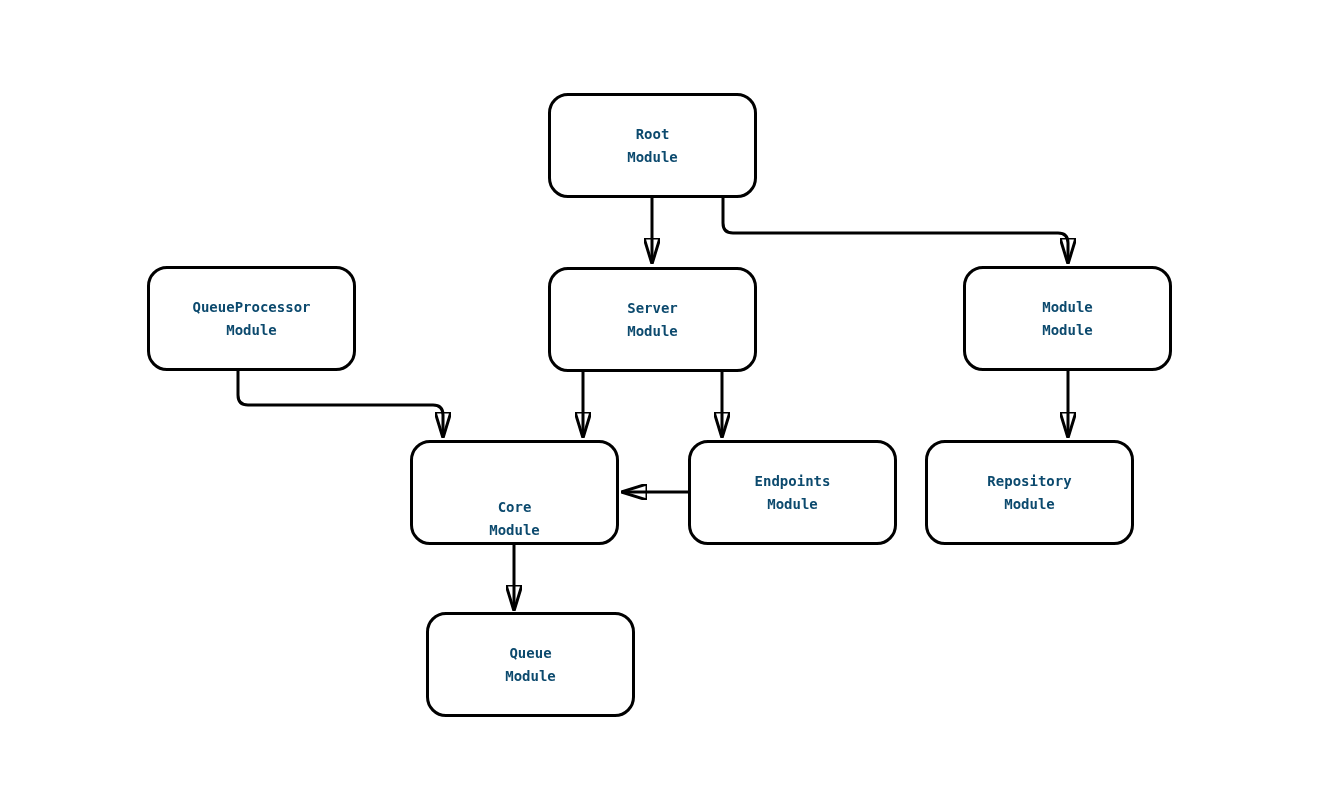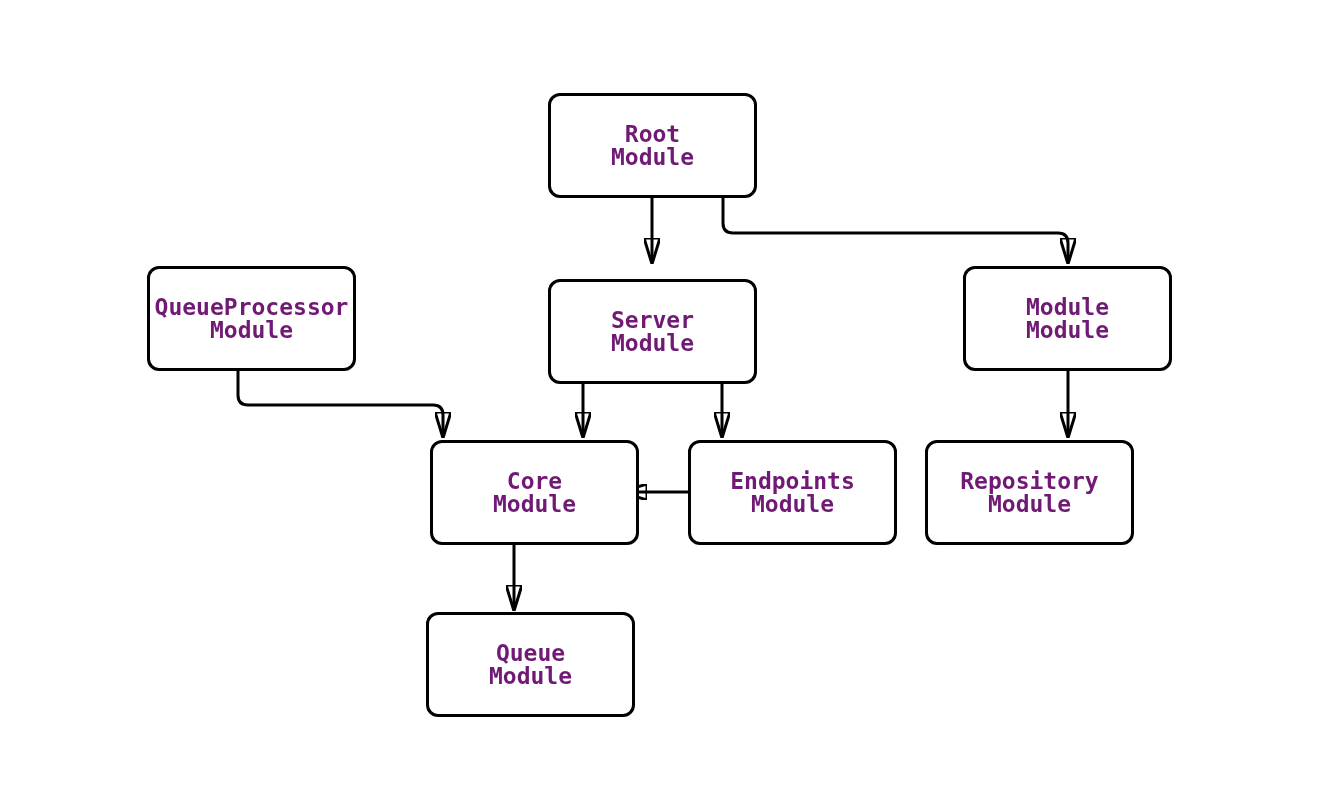--- a/index.html
+++ b/index.html
@@ -27,29 +27,29 @@
     stroke: #000000;
     stroke-width: 3;
   }
   .node {
     position: absolute;
     width: 209px;
     height: 105px;
     box-sizing: border-box;
     background: #ffffff;
     border: 3px solid #000000;
-    border-radius: 12px;
+    border-radius: 20px;
     display: flex;
     flex-direction: column;
     align-items: center;
     justify-content: center;
     text-align: center;
-    color: #701a75;
+    color: #0c4a6e;
     font-weight: bold;
-    font-size: 23px;
+    font-size: 14px;
     line-height: 23px;
     letter-spacing: 0px;
   }
   .node span { display: block; }
 </style>
 </head>
 <body>
 
 <div id="canvas">
 
@@ -73,31 +73,31 @@
   <div class="node" style="left:548px; top:93px;">
     <span>Root</span>
     <span>Module</span>
   </div>
 
   <div class="node" style="left:147px; top:266px;text-align:right;">
     <span>QueueProcessor</span>
     <span>Module</span>
   </div>
 
-  <div class="node" style="left:548px; top:279px;">
+  <div class="node" style="left:548px; top:267px;">
     <span>Server</span>
     <span>Module</span>
   </div>
 
   <div class="node" style="left:963px; top:266px;">
     <span>Module</span>
     <span>Module</span>
   </div>
 
-  <div class="node" style="left:430px; top:440px;">
+  <div class="node" style="left:410px; top:440px;justify-content:flex-end;">
     <span>Core</span>
     <span>Module</span>
   </div>
 
   <div class="node" style="left:688px; top:440px;text-align:center;">
     <span>Endpoints</span>
     <span>Module</span>
   </div>
 
   <div class="node" style="left:925px; top:440px;">

